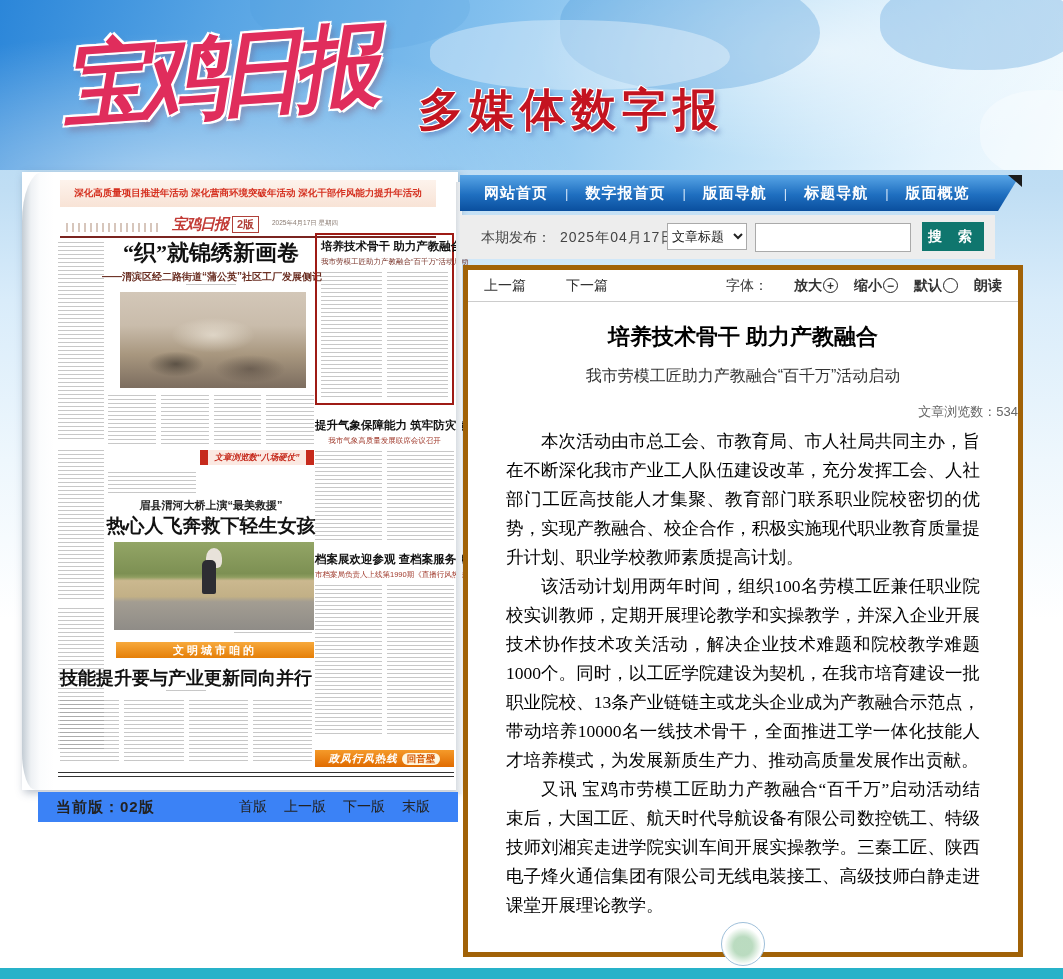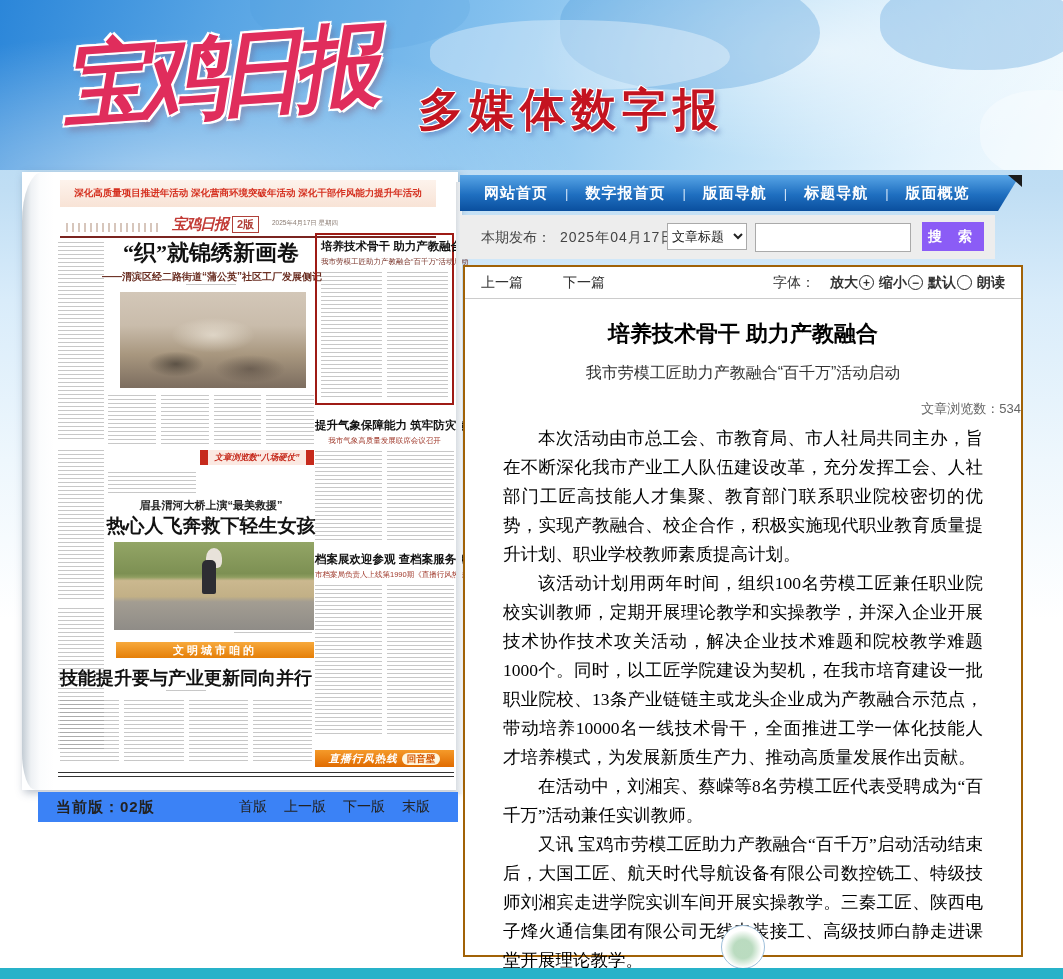--- a/index.html
+++ b/index.html
@@ -30,28 +30,28 @@
   .nav-notch{position:absolute;left:1008px;top:175px;width:0;height:0;
       border-top:12px solid #1c1c1c;border-left:14px solid transparent;}
   .mainnav a{color:#fff;font-size:15px;font-weight:bold;text-decoration:none;letter-spacing:1px;cursor:pointer;}
   .mainnav .sep{color:#cfe3f7;margin:0 17px;font-size:13px;}
   .issuebar{position:absolute;left:460px;top:215px;width:535px;height:44px;background:#ededed;}
   .issuebar .lbl{position:absolute;left:21px;top:14px;font-size:14px;color:#444;}
   .issuebar .date{position:absolute;left:100px;top:14px;font-size:14px;color:#444;letter-spacing:1px;}
   .issuebar select{position:absolute;left:207px;top:8px;width:80px;height:27px;font-size:13px;color:#222;
       border:1px solid #aaa;background:#fff;}
   .issuebar input{position:absolute;left:295px;top:8px;width:150px;height:25px;border:1px solid #aaa;box-sizing:content-box;}
-  .searchbtn{position:absolute;left:462px;top:7px;width:62px;height:29px;background:#8b5cf6;color:#fff;
+  .searchbtn{position:absolute;left:462px;top:7px;width:62px;height:29px;background:#0f766e;color:#fff;
       font-size:14px;font-weight:bold;border:none;letter-spacing:6px;cursor:pointer;padding-left:6px;}
   .article-panel{position:absolute;left:463px;top:265px;width:560px;height:692px;background:#fff;
-      border:2px solid #a16207;box-sizing:border-box;}
+      border:5px solid #a16207;box-sizing:border-box;}
   .toolbar{height:31px;border-bottom:1px solid #ccc;display:flex;align-items:center;
       font-size:14px;color:#333;padding:0 16px;}
   .toolbar .tb-link{cursor:pointer;margin-right:40px;}
-  .toolbar .right{margin-left:auto;display:flex;align-items:center;gap:5px;}
+  .toolbar .right{margin-left:auto;display:flex;align-items:center;gap:16px;}
   .toolbar .fctl{cursor:pointer;display:inline-flex;align-items:center;font-weight:bold;}
   .cicon{width:13px;height:13px;border:1.5px solid #222;border-radius:50%;display:inline-flex;
       align-items:center;justify-content:center;font-size:12px;font-weight:bold;line-height:1;margin-left:1px;}
   .cicon.plus::before{content:"+";}
   .cicon.minus::before{content:"−";}
   .art-title{text-align:center;font-size:22px;font-weight:bold;color:#000;margin-top:20px;}
   .art-sub{text-align:center;font-size:16px;color:#333;margin-top:14px;}
   .views{text-align:right;font-size:13px;color:#666;margin-top:16px;}
   .art-body{padding:6px 38px 0 38px;font-family:"Liberation Serif",serif;font-size:17.5px;
       line-height:29px;color:#000;text-align:justify;}
@@ -207,21 +207,21 @@
     </div>
     <div class="npr" style="top:372px;">
       <div class="npr-h">档案展欢迎参观 查档案服务免费</div>
       <div class="npr-s">市档案局负责人上线第1990期《直播行风热线》</div>
       <div class="cols" style="margin-top:5px;height:150px;">
         <div class="sim"></div>
           <div class="sim"></div>
       </div>
     </div>
     <div class="banner-hot">
-      <span class="ht">直播行风热线</span>
+      <span class="ht">政风行风热线</span>
       <span class="pill">回音壁</span>
     </div>
     <div class="dbl-rule"></div>
   </div>
 </div>
 
 <div class="pagenav">
   <span class="cur"><span>当前版：</span><span>02版</span></span>
   <span class="links">
     <span>首版</span>
@@ -276,19 +276,18 @@
           <span>朗读</span>
         </span>
     </span>
   </div>
   <div class="art-title">培养技术骨干 助力产教融合</div>
   <div class="art-sub">我市劳模工匠助力产教融合“百千万”活动启动</div>
   <div class="views"><span>文章浏览数：</span><span>534</span></div>
   <div class="art-body">
     <p>本次活动由市总工会、市教育局、市人社局共同主办，旨在不断深化我市产业工人队伍建设改革，充分发挥工会、人社部门工匠高技能人才集聚、教育部门联系职业院校密切的优势，实现产教融合、校企合作，积极实施现代职业教育质量提升计划、职业学校教师素质提高计划。</p>
     <p>该活动计划用两年时间，组织100名劳模工匠兼任职业院校实训教师，定期开展理论教学和实操教学，并深入企业开展技术协作技术攻关活动，解决企业技术难题和院校教学难题1000个。同时，以工匠学院建设为契机，在我市培育建设一批职业院校、13条产业链链主或龙头企业成为产教融合示范点，带动培养10000名一线技术骨干，全面推进工学一体化技能人才培养模式，为发展新质生产力、推动高质量发展作出贡献。</p>
-    <p>在活动中，刘湘宾、蔡嵘等8名劳模工匠代表受聘成为“百千万”活动兼任实训教师。</p>
     <p>又讯 宝鸡市劳模工匠助力产教融合“百千万”启动活动结束后，大国工匠、航天时代导航设备有限公司数控铣工、特级技师刘湘宾走进学院实训车间开展实操教学。三秦工匠、陕西电子烽火通信集团有限公司无线电装接工、高级技师白静走进课堂开展理论教学。</p>
   </div>
   <div class="seal"></div>
 </div>
 
 <div class="footerbar"></div>
 
 </body></html>

